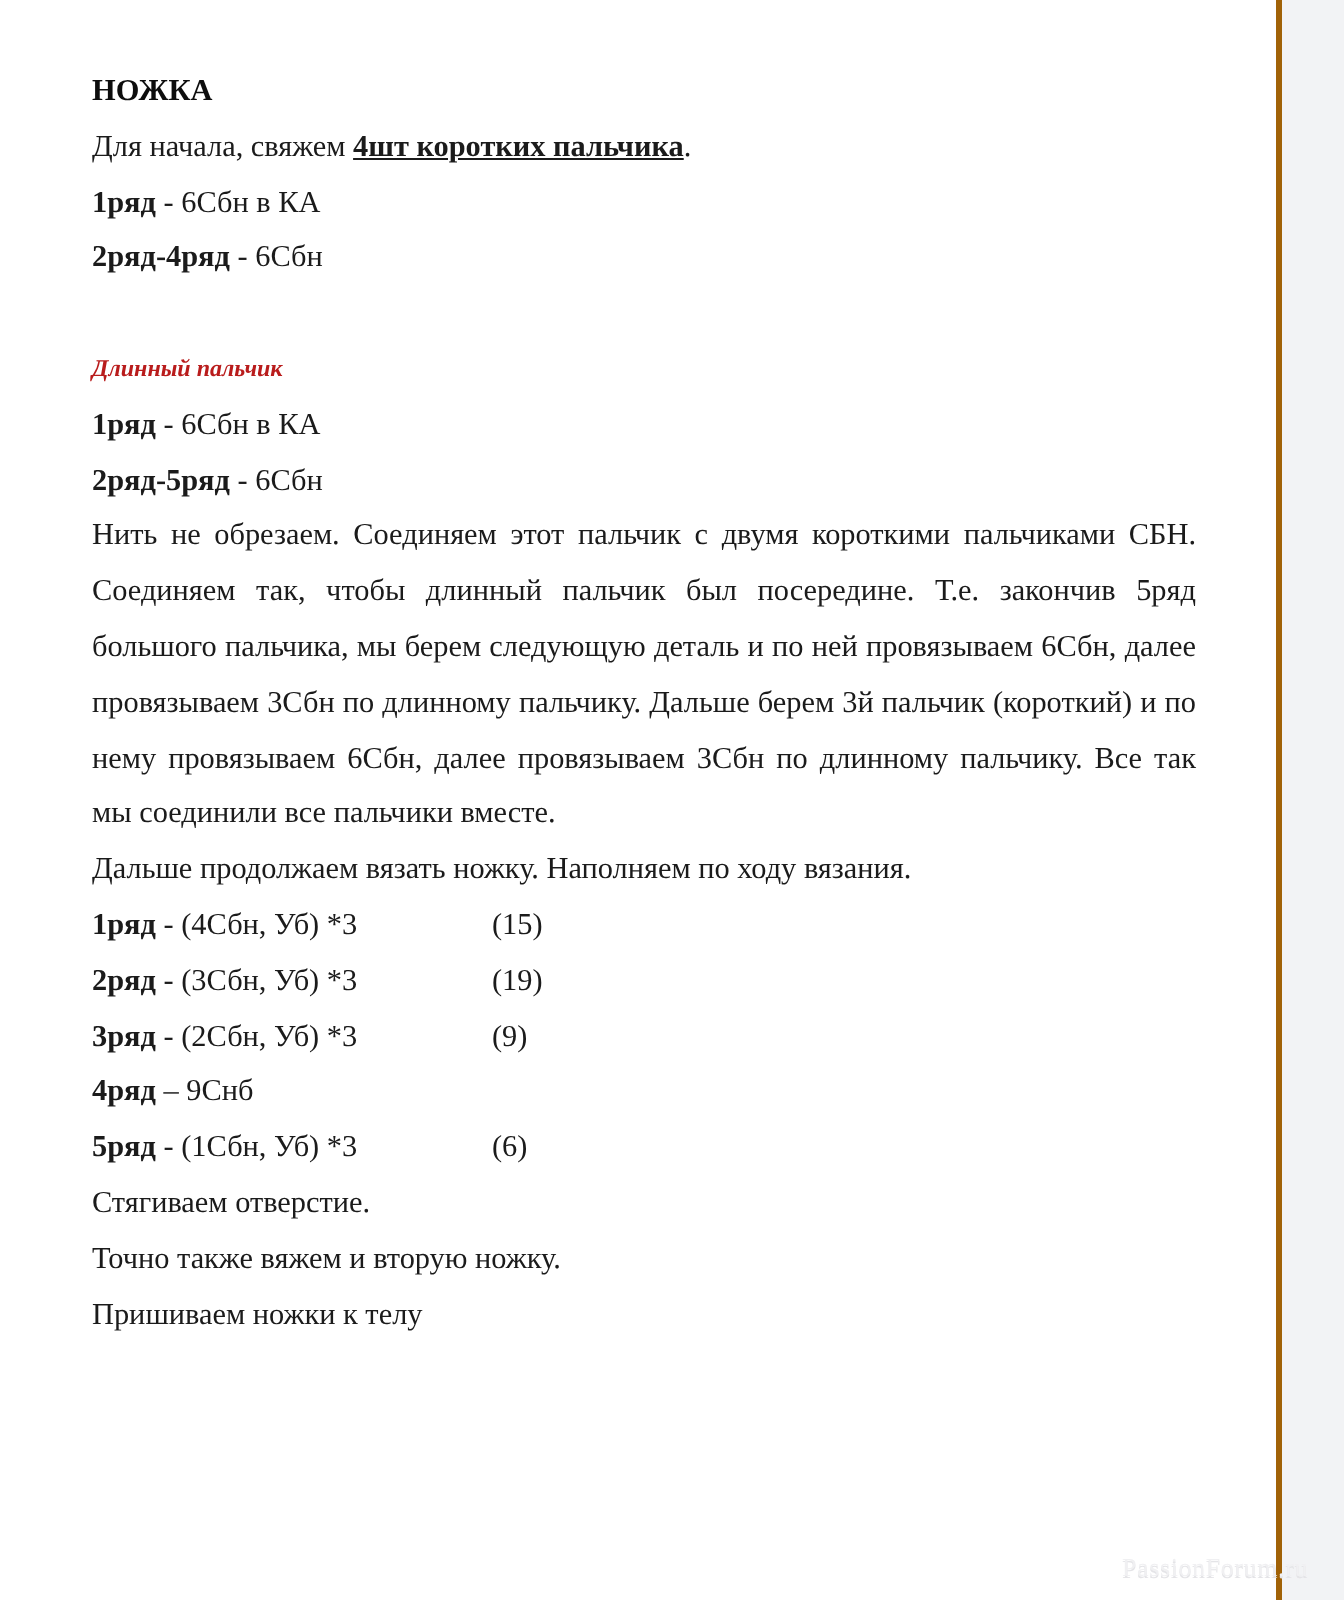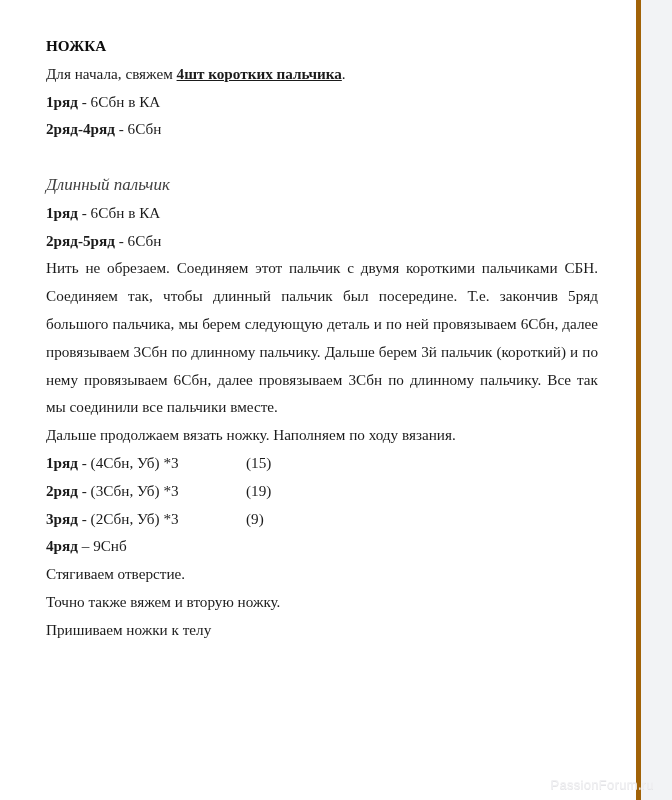--- a/index.html
+++ b/index.html
@@ -23,21 +23,21 @@
 
   
   #paper {
     position: absolute;
     left: 0;
     top: 0;
     width: 641px;
     height: 800px;
     background: #ffffff;
     box-sizing: border-box;
-    border-right: 5px solid #a16207;
+    border-right: 3px solid #a16207;
   }
 
   #doc-body {
     position: absolute;
     left: 46px;
     top: 32px;
     width: 552px;
   }
 
   .line {
@@ -48,25 +48,25 @@
   }
 
   .heading {
     font-weight: bold;
     font-size: 15.2px;
     line-height: 27.8px;
     color: #0d0d0d;
   }
 
   .subheading {
-    font-weight: normal;
+    font-weight: bold;
     font-style: italic;
-    font-size: 17px;
+    font-size: 12px;
     line-height: 27.8px;
-    color: #404040;
+    color: #b91c1c;
   }
 
   .para {
     font-size: 15.2px;
     line-height: 27.8px;
     color: #1b1b1b;
     text-align: justify;
   }
 
   .rowlabel {
@@ -94,21 +94,21 @@
     min-width: 200px;
   }
   .rowline .rl-count {
     display: block;
   }
 
   #watermark {
     position: absolute;
     right: 18px;
     bottom: 8px;
-    font-family: Liberation Sans, sans-serif;
+    font-family: Liberation Serif, serif;
     font-size: 13px;
     letter-spacing: 0.3px;
     color: #f0f0f2;
     text-shadow: 0 1px 0 #e4e4e7;
     user-select: none;
     white-space: nowrap;
   }
 </style>
 </head>
 <body>
@@ -151,20 +151,24 @@
       <div class="rowline">
         <span class="rl-text"><span class="rowlabel">3ряд</span><span> - </span><span>(2Сбн, Уб) *3</span></span>
         <span class="rl-count">(9)</span>
       </div>
 
       <div class="rowline">
         <span class="rl-text"><span class="rowlabel">4ряд</span><span> – </span><span>9Снб</span></span>
         <span class="rl-count"></span>
       </div>
 
+      <div class="rowline">
+        <span class="rl-text"><span class="rowlabel">5ряд</span><span> - </span><span> (1Сбн, Уб) *3</span></span>
+        <span class="rl-count">(6)</span>
+      </div>
 
       <div class="line">Стягиваем отверстие.</div>
       <div class="line">Точно также вяжем и вторую ножку.</div>
       <div class="line">Пришиваем ножки к телу</div>
 
     </div>
   </div>
 
   <div id="watermark">PassionForum.ru</div>
 </div>

